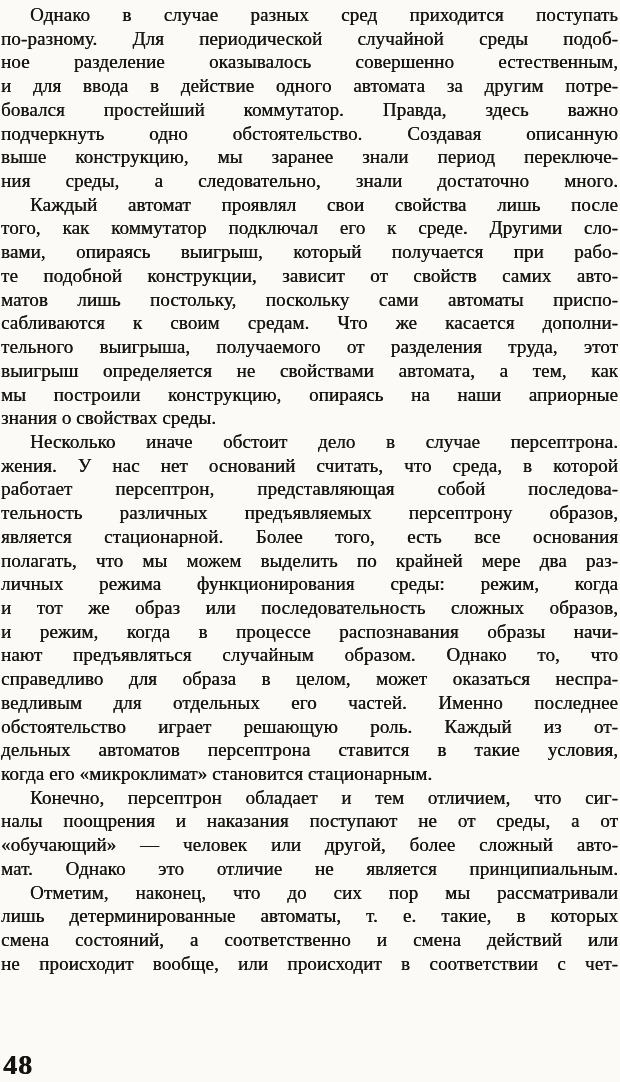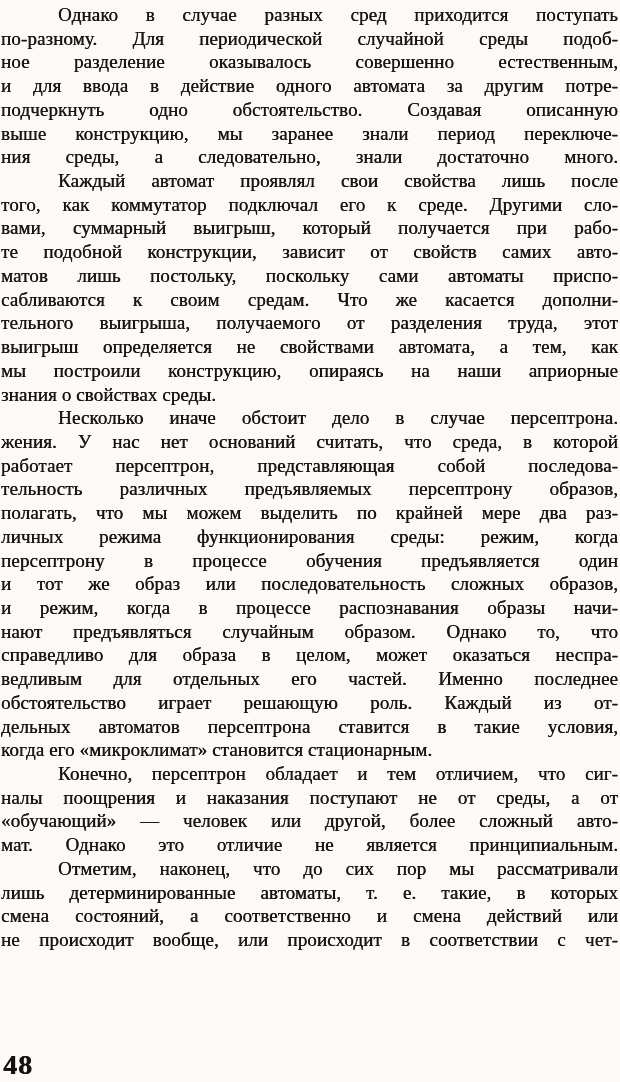--- a/index.html
+++ b/index.html
@@ -36,21 +36,20 @@
   }
   .line {
     text-align: justify;
     text-align-last: justify;
     white-space: normal;
     overflow: hidden;
     height: 23.72px;
   }
   .line.first {
     text-indent: 29px;
-    padding-left: 28px;
   }
   .line.short-last {
     text-align: left;
     text-align-last: left;
   }
   .page-number {
     position: absolute;
     left: 3px;
     top: 1049px;
     color: #15120f;
@@ -63,44 +62,45 @@
 </head>
 <body style="background: rgb(251, 250, 247);">
 
 <div class="page">
   <div class="text-block">
       <div class="paragraph">
         <div class="line first">Однако в случае разных сред приходится поступать</div>
         <div class="line">по-разному. Для периодической случайной среды подоб-</div>
         <div class="line">ное разделение оказывалось совершенно естественным,</div>
         <div class="line">и для ввода в действие одного автомата за другим потре-</div>
+        <div class="line">бовался простейший коммутатор. Правда, здесь важно</div>
         <div class="line">подчеркнуть одно обстоятельство. Создавая описанную</div>
         <div class="line">выше конструкцию, мы заранее знали период переключе-</div>
         <div class="line">ния среды, а следовательно, знали достаточно много.</div>
       </div>
       <div class="paragraph">
         <div class="line first">Каждый автомат проявлял свои свойства лишь после</div>
         <div class="line">того, как коммутатор подключал его к среде. Другими сло-</div>
-        <div class="line">вами, суммарный выигрыш, который получается при рабо-</div>
+        <div class="line">вами, опираясь выигрыш, который получается при рабо-</div>
         <div class="line">те подобной конструкции, зависит от свойств самих авто-</div>
         <div class="line">матов лишь постольку, поскольку сами автоматы приспо-</div>
         <div class="line">сабливаются к своим средам. Что же касается дополни-</div>
         <div class="line">тельного выигрыша, получаемого от разделения труда, этот</div>
         <div class="line">выигрыш определяется не свойствами автомата, а тем, как</div>
         <div class="line">мы построили конструкцию, опираясь на наши априорные</div>
         <div class="line short-last">знания о свойствах среды.</div>
       </div>
       <div class="paragraph">
         <div class="line first">Несколько иначе обстоит дело в случае персептрона.</div>
         <div class="line">жения. У нас нет оснований считать, что среда, в которой</div>
         <div class="line">работает персептрон, представляющая собой последова-</div>
         <div class="line">тельность различных предъявляемых персептрону образов,</div>
+        <div class="line">является стационарной. Более того, есть все основания</div>
         <div class="line">полагать, что мы можем выделить по крайней мере два раз-</div>
         <div class="line">личных режима функционирования среды: режим, когда</div>
-        <div class="line">персептрону в процессе обучения предъявляется один</div>
         <div class="line">и тот же образ или последовательность сложных образов,</div>
         <div class="line">и режим, когда в процессе распознавания образы начи-</div>
         <div class="line">нают предъявляться случайным образом. Однако то, что</div>
         <div class="line">справедливо для образа в целом, может оказаться неспра-</div>
         <div class="line">ведливым для отдельных его частей. Именно последнее</div>
         <div class="line">обстоятельство играет решающую роль. Каждый из от-</div>
         <div class="line">дельных автоматов персептрона ставится в такие условия,</div>
         <div class="line short-last">когда его «микроклимат» становится стационарным.</div>
       </div>
       <div class="paragraph">

